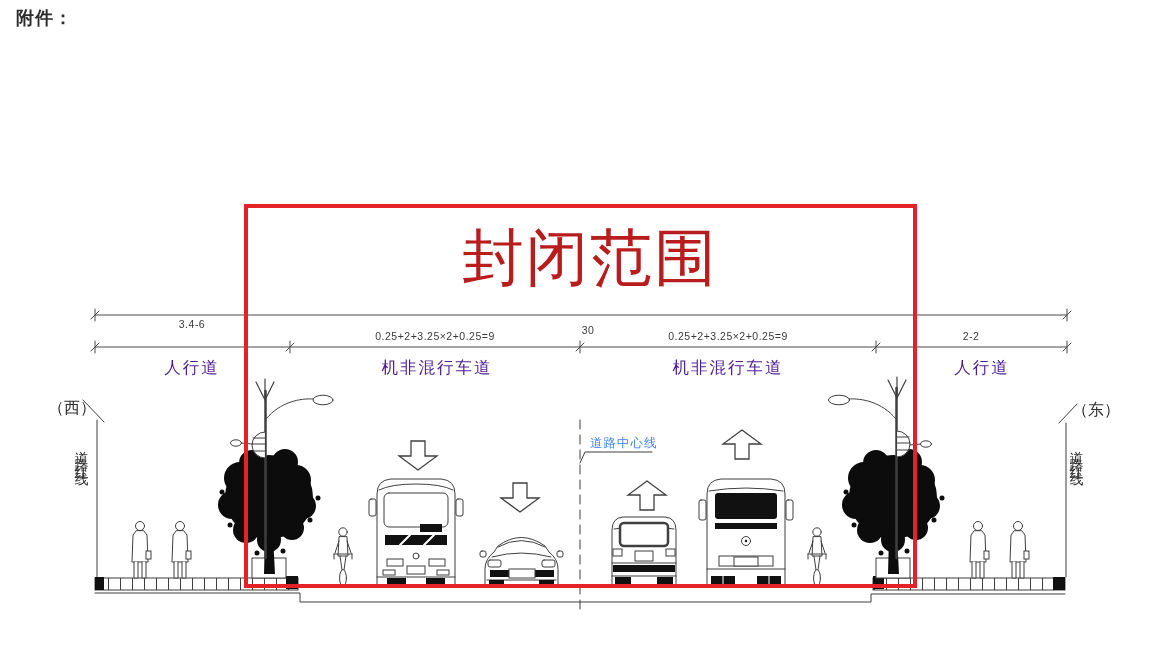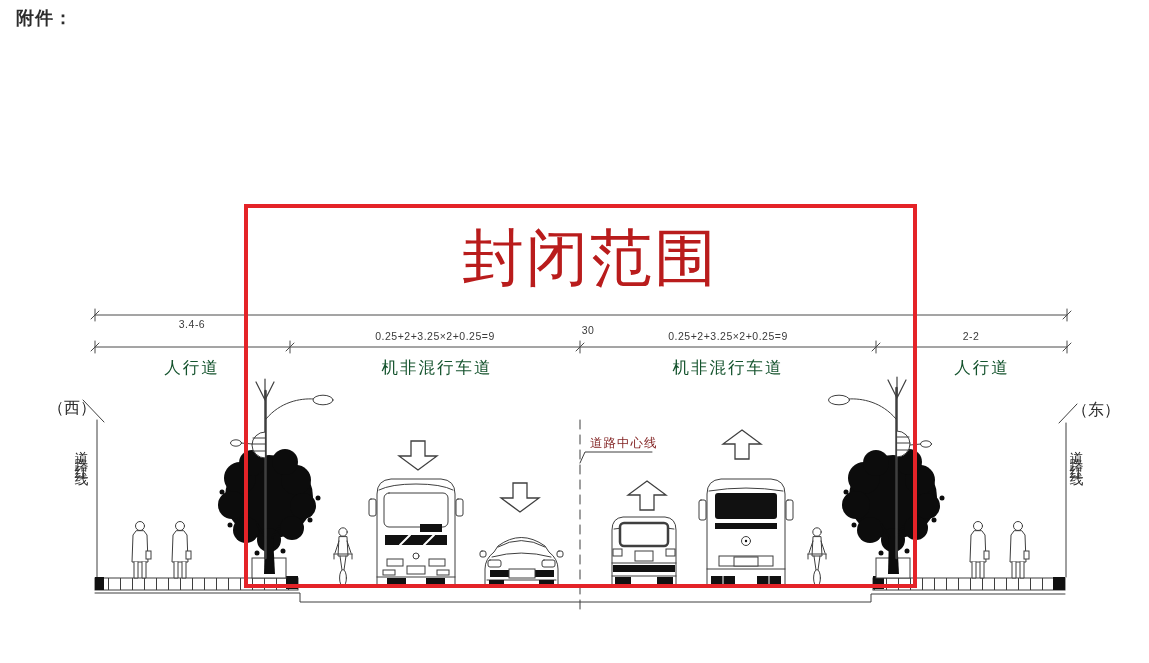--- a/index.html
+++ b/index.html
@@ -10,31 +10,31 @@
   .abs{position:absolute;}
   .attach{left:16px;top:6px;font-size:18px;font-weight:bold;letter-spacing:1px;}
   .title{left:426px;top:60px;width:310px;text-align:center;font-size:37px;font-weight:bold;
          font-family:"Liberation Serif",serif;letter-spacing:1px;}
   .dim{font-size:10.5px;color:#3a3a3a;text-align:center;letter-spacing:0.5px;}
   .dim30{left:558px;top:300px;width:60px;margin-top:24px;}
   .dimv1{left:142px;top:318px;width:100px;}
   .dimv2{left:345px;top:330px;width:180px;}
   .dimv3{left:638px;top:330px;width:180px;}
   .dimv4{left:921px;top:330px;width:100px;}
-  .lane{font-size:16.5px;color:#14532d;text-align:center;letter-spacing:2px;}
+  .lane{font-size:16.5px;color:#4c1d95;text-align:center;letter-spacing:2px;}
   .lane1{left:132px;top:357px;width:120px;}
   .lane2{left:347px;top:357px;width:180px;}
   .lane3{left:638px;top:357px;width:180px;}
   .lane4{left:922px;top:357px;width:120px;}
   .westlbl{left:48px;top:398px;font-size:16px;color:#2e2e2e;}
   .eastlbl{left:1072px;top:400px;font-size:16px;color:#2e2e2e;}
   .vtext{writing-mode:vertical-rl;text-orientation:upright;font-size:14px;letter-spacing:7px;color:#2e2e2e;}
   .wred{left:73px;top:440px;}
   .ered{left:1068px;top:440px;}
-  .cline{left:590px;top:435px;font-size:12.5px;letter-spacing:1px;color:#7f1d1d;}
+  .cline{left:590px;top:435px;font-size:12.5px;letter-spacing:1px;color:#3b82f6;}
   .closure-box{left:244px;top:204px;width:673px;height:384px;border:4px solid #e42328;
                box-sizing:border-box;z-index:5;}
   .closure-label{left:430px;top:216px;width:320px;text-align:center;z-index:6;
                  font-family:"Liberation Serif",serif;font-size:62px;color:#b91c1c;letter-spacing:2px;}
   svg{position:absolute;left:0;top:0;z-index:1;}
 </style>
 </head>
 <body>
 
 <div id="canvas">

